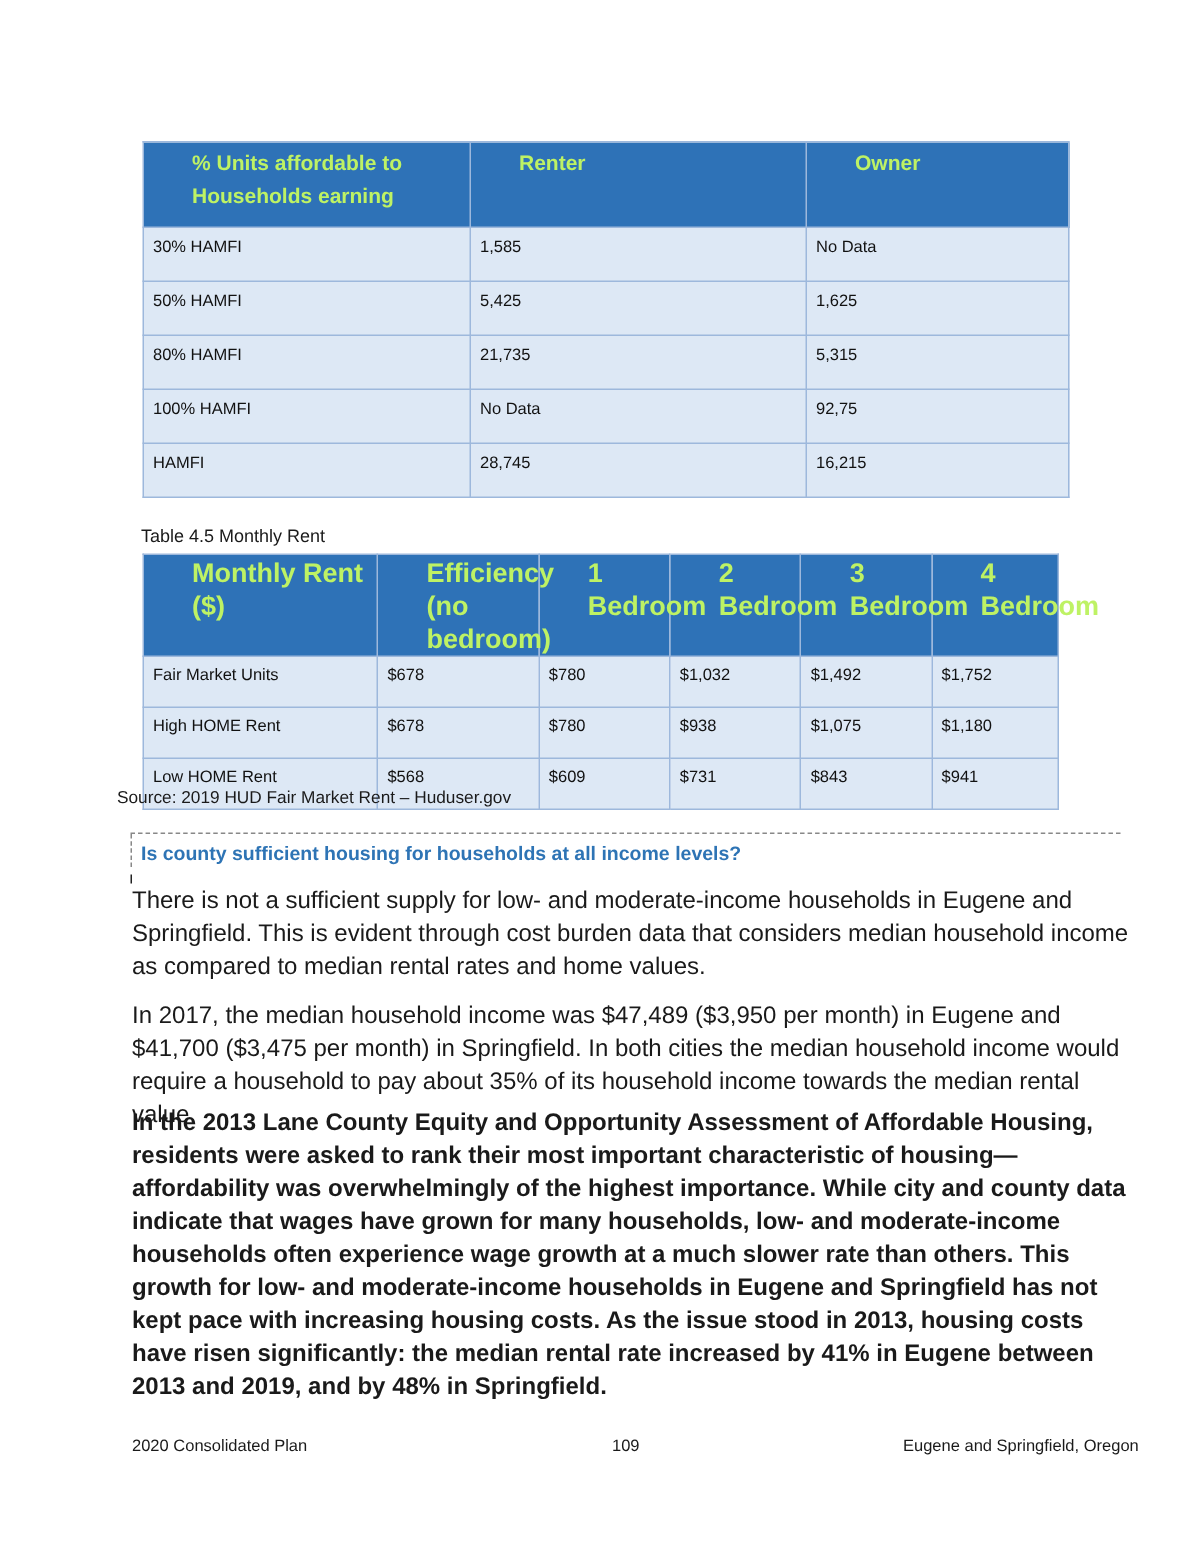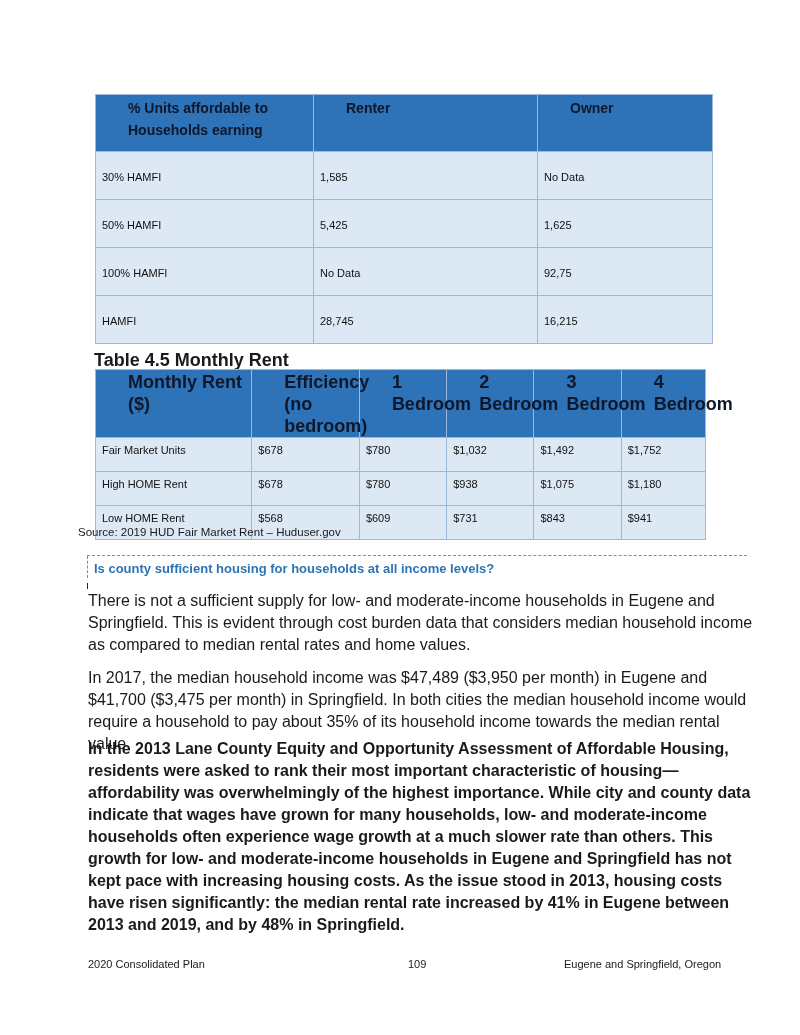--- a/index.html
+++ b/index.html
@@ -1,40 +1,40 @@
 <!DOCTYPE html>
 <html><head>
 <meta charset="utf-8">
 <style>
   html, body { margin: 0; padding: 0; background: #ffffff; }
   body { width: 800px; height: 1035px; position: relative; font-family: "Liberation Sans", sans-serif; color: #1a1a1a; overflow: hidden; }
   .tbl { position: absolute; border-collapse: collapse; table-layout: fixed; }
   .tbl th, .tbl td { border: 1px solid #9db8dc; vertical-align: top; text-align: left; padding: 0 6px; }
-  .tbl th { background: #2e72b7; color: #0f172a; font-weight: bold; padding-left: 32px; }
+  .tbl th { background: #2e72b7; color: #bef264; font-weight: bold; padding-left: 32px; }
   .tbl td { background: #dde8f5; color: #111; font-size: 11px; }
   #t1 { left: 95px; top: 94px; width: 617px; }
   #t1 th { font-size: 14px; line-height: 22px; padding-top: 2px; height: 54px; }
-  #t1 td { height: 31px; line-height: 18px; padding-top: 16px; }
+  #t1 td { height: 31px; line-height: 18px; padding-top: 4px; }
   #t2 { left: 95px; top: 369px; width: 611px; }
   #t2 th { font-size: 18px; line-height: 22px; padding-top: 1px; height: 54px; }
   #t2 td { height: 30px; line-height: 18px; padding-top: 3px; }
-  .caption { position: absolute; left: 94px; top: 350px; font-size: 18px; font-weight: bold; }
+  .caption { position: absolute; left: 94px; top: 350px; font-size: 12px; font-weight: normal; }
   .source { position: absolute; left: 78px; top: 526px; font-size: 11.5px; }
   .qbox { position: absolute; left: 87px; top: 555px; width: 660px; border-top: 1px dashed #888; }
   .qbox-side { position: absolute; left: 87px; top: 556px; height: 22px; border-left: 1px dashed #888; }
   .qtick { position: absolute; left: 87px; top: 583px; width: 1px; height: 6px; background: #222; }
   .question { position: absolute; left: 94px; top: 561px; font-size: 13px; font-weight: bold; color: #2e74b5; }
   .para { position: absolute; left: 88px; width: 670px; font-size: 16px; line-height: 22px; margin: 0; }
   #p1 { top: 590px; }
   #p2 { top: 667px; }
   #p3 { top: 738px; font-weight: bold; }
   .footer { position: absolute; top: 958px; font-size: 11px; }
   #f-left { left: 88px; }
   #f-mid { left: 408px; }
-  #f-right { left: 564px; }
+  #f-right { left: 602px; }
 </style>
 </head>
 <body>
 
 <table class="tbl" id="t1">
   <colgroup>
       <col style="width:218px">
       <col style="width:224px">
       <col style="width:175px">
     </colgroup>
@@ -48,20 +48,25 @@
   <tbody>
     <tr>
       <td>30% HAMFI</td>
       <td>1,585</td>
       <td>No Data</td>
     </tr>
     <tr>
       <td>50% HAMFI</td>
       <td>5,425</td>
       <td>1,625</td>
+    </tr>
+    <tr>
+      <td>80% HAMFI</td>
+      <td>21,735</td>
+      <td>5,315</td>
     </tr>
     <tr>
       <td>100% HAMFI</td>
       <td>No Data</td>
       <td>92,75</td>
     </tr>
     <tr>
       <td>HAMFI</td>
       <td>28,745</td>
       <td>16,215</td>

